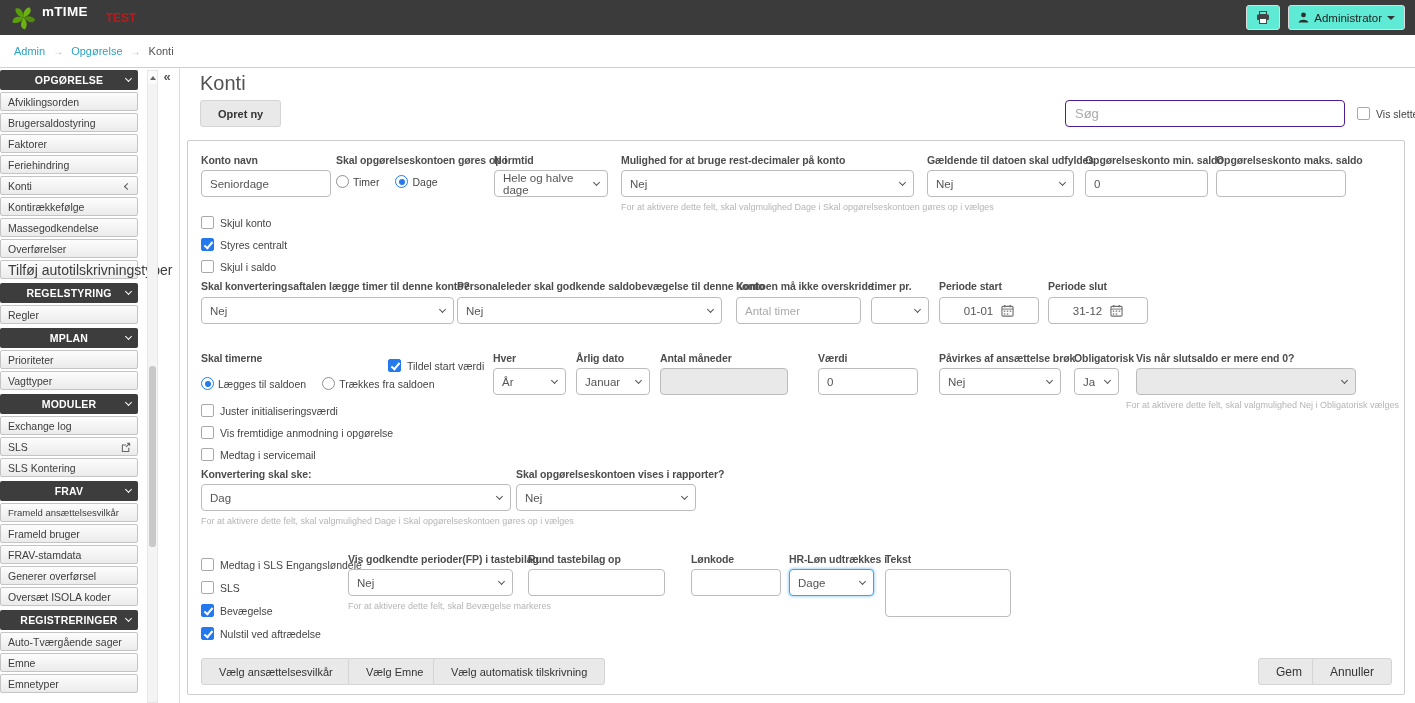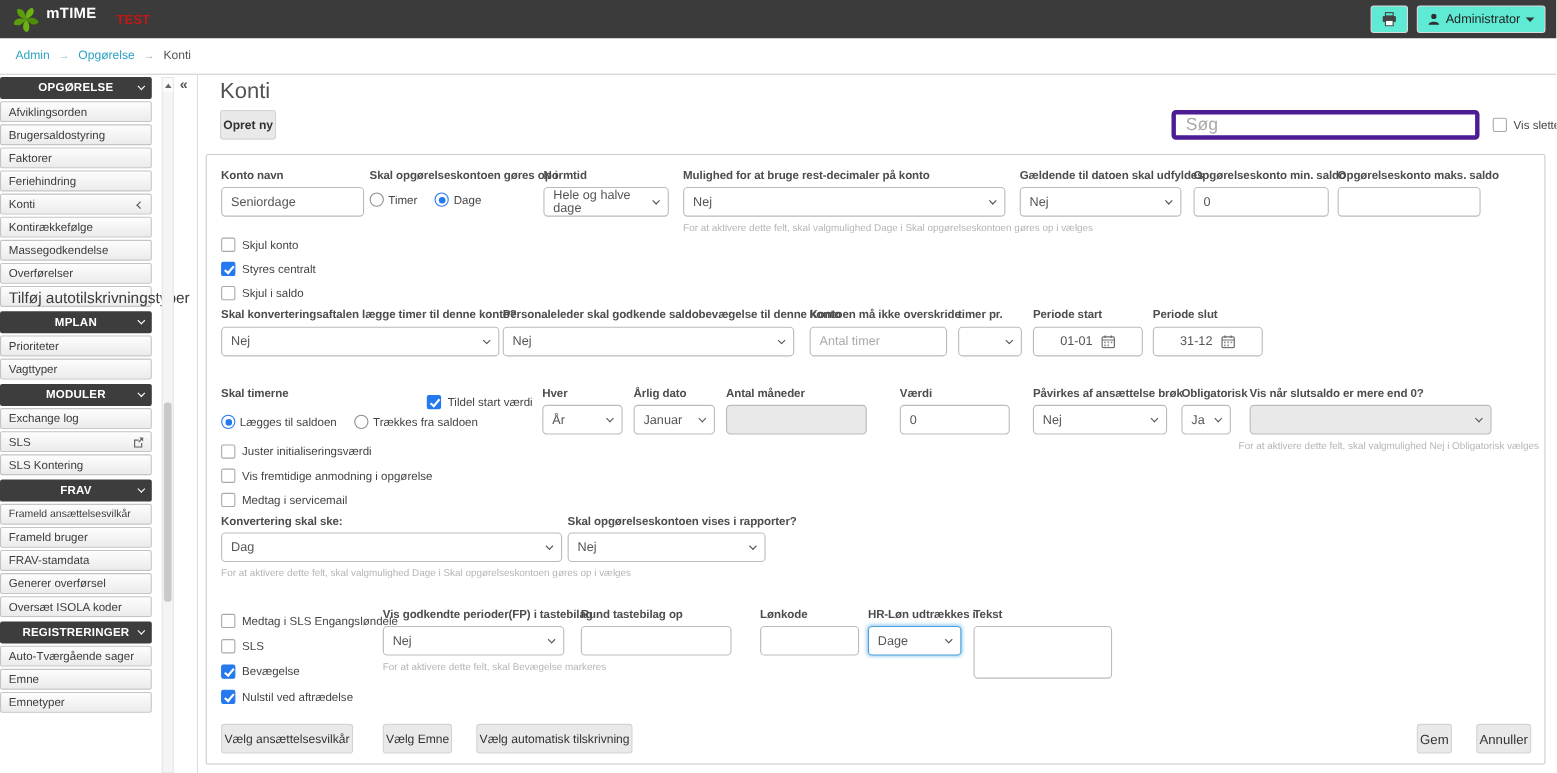--- a/index.html
+++ b/index.html
@@ -35,23 +35,23 @@
 
 .scroll-track { position:absolute; left:147px; top:70px; width:11px; height:633px; background:#f4f4f4; border:1px solid #e7e7e7; }
 .scroll-up { position:absolute; left:0px; top:0px; width:9px; height:13px; background:#fbfbfb; display:flex; align-items:center; justify-content:center; cursor:pointer; }
 .tri-up { width:0; height:0; border-left:3px solid transparent; border-right:3px solid transparent; border-bottom:4px solid #666; }
 .scroll-thumb { position:absolute; left:1px; top:295px; width:7px; height:181px; background:#c9c9c9; border-radius:3px; cursor:pointer; }
 .collapse-btn { position:absolute; left:157px; top:69px; width:20px; height:16px; color:#555; font-size:13px; font-weight:bold; text-align:center; line-height:15px; cursor:pointer; }
 
 
 .main { position:absolute; left:180px; top:67px; width:1235px; height:636px; }
 .page-title { position:absolute; left:20px; top:5px; font-size:20px; color:#525252; font-weight:400; }
-.btn { background:#e9e9e9; border:1px solid #d4d4d4; border-radius:3px; font-size:11px; color:#333; height:27px; padding:0 2px; display:inline-flex; align-items:center; cursor:pointer; font-family:inherit; white-space:nowrap; }
+.btn { background:#e9e9e9; border:1px solid #d4d4d4; border-radius:3px; font-size:11px; color:#333; height:27px; padding:0 17px; display:inline-flex; align-items:center; cursor:pointer; font-family:inherit; white-space:nowrap; }
 .btn-opret { position:absolute; left:20px; top:33px; font-weight:bold; }
-.search { position:absolute; left:885px; top:33px; width:280px; height:27px; border:4px solid #4c1d95; border-radius:4px; padding:0 9px; font-size:16px; color:#555; font-family:inherit; }
+.search { position:absolute; left:885px; top:33px; width:280px; height:27px; border:1px solid #4c1d95; border-radius:4px; padding:0 9px; font-size:13px; color:#555; font-family:inherit; }
 .vis-slettet { position:absolute; left:1177px; top:40px; }
 
 
 .card { position:absolute; left:7px; top:73px; width:1218px; height:555px; border:1px solid #ccc; border-radius:2px; background:#fff; }
 .card > * { position:absolute; }
 .flabel { font-size:10.5px; font-weight:bold; color:#4d4d4d; white-space:nowrap; letter-spacing:-0.1px; }
 .helper { font-size:9px; color:#b5b5b5; white-space:nowrap; }
 .inp { height:27px; border:1px solid #bbb; border-radius:4px; padding:0 8px; font-size:11.5px; color:#555; font-family:inherit; background:#fff; }
 .inp.dis { background:#e9e9e9; }
 .inp::placeholder, .search::placeholder { color:#aaa; }
@@ -148,20 +148,29 @@
       </div>
     <div class="sb-item">
         <span>Overførelser</span>
       </div>
     <div class="sb-item">
         <span style="font-size:14px">Tilføj autotilskrivningstyper</span>
       </div>
   </div>
   <div class="sb-section">
     <div class="sb-header">
+        <span>REGELSTYRING</span>
+        <span class="chev-w"></span>
+      </div>
+    <div class="sb-item">
+        <span>Regler</span>
+      </div>
+  </div>
+  <div class="sb-section">
+    <div class="sb-header">
         <span>MPLAN</span>
         <span class="chev-w"></span>
       </div>
     <div class="sb-item">
         <span>Prioriteter</span>
       </div>
     <div class="sb-item">
         <span>Vagttyper</span>
       </div>
   </div>

